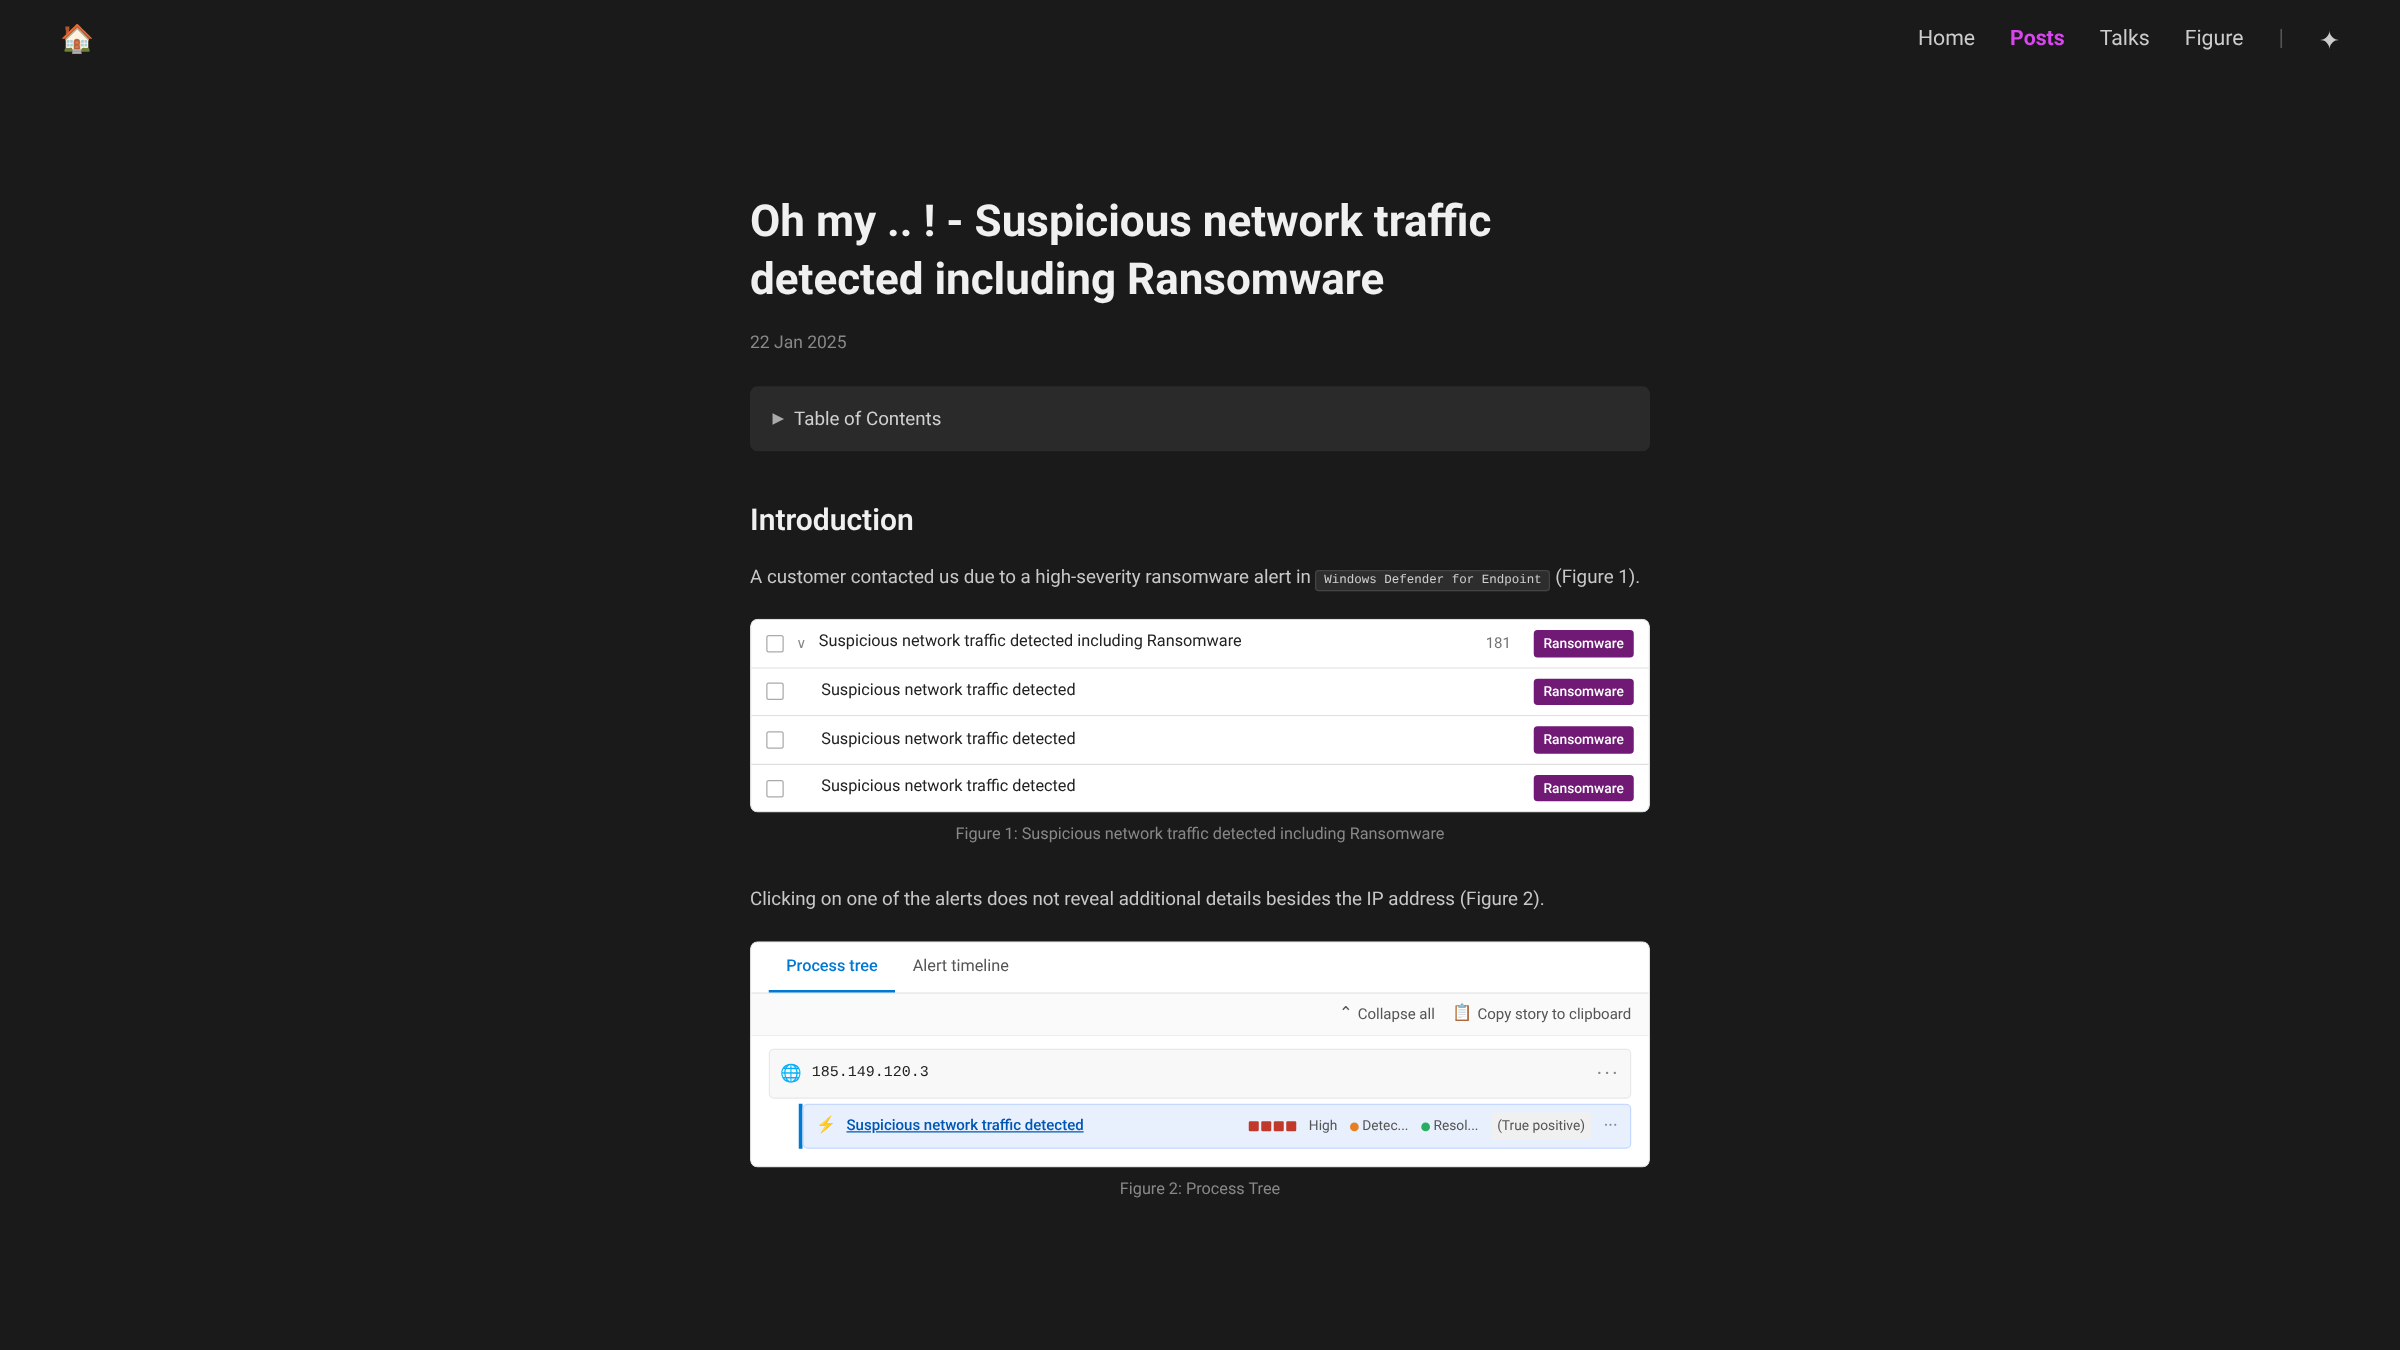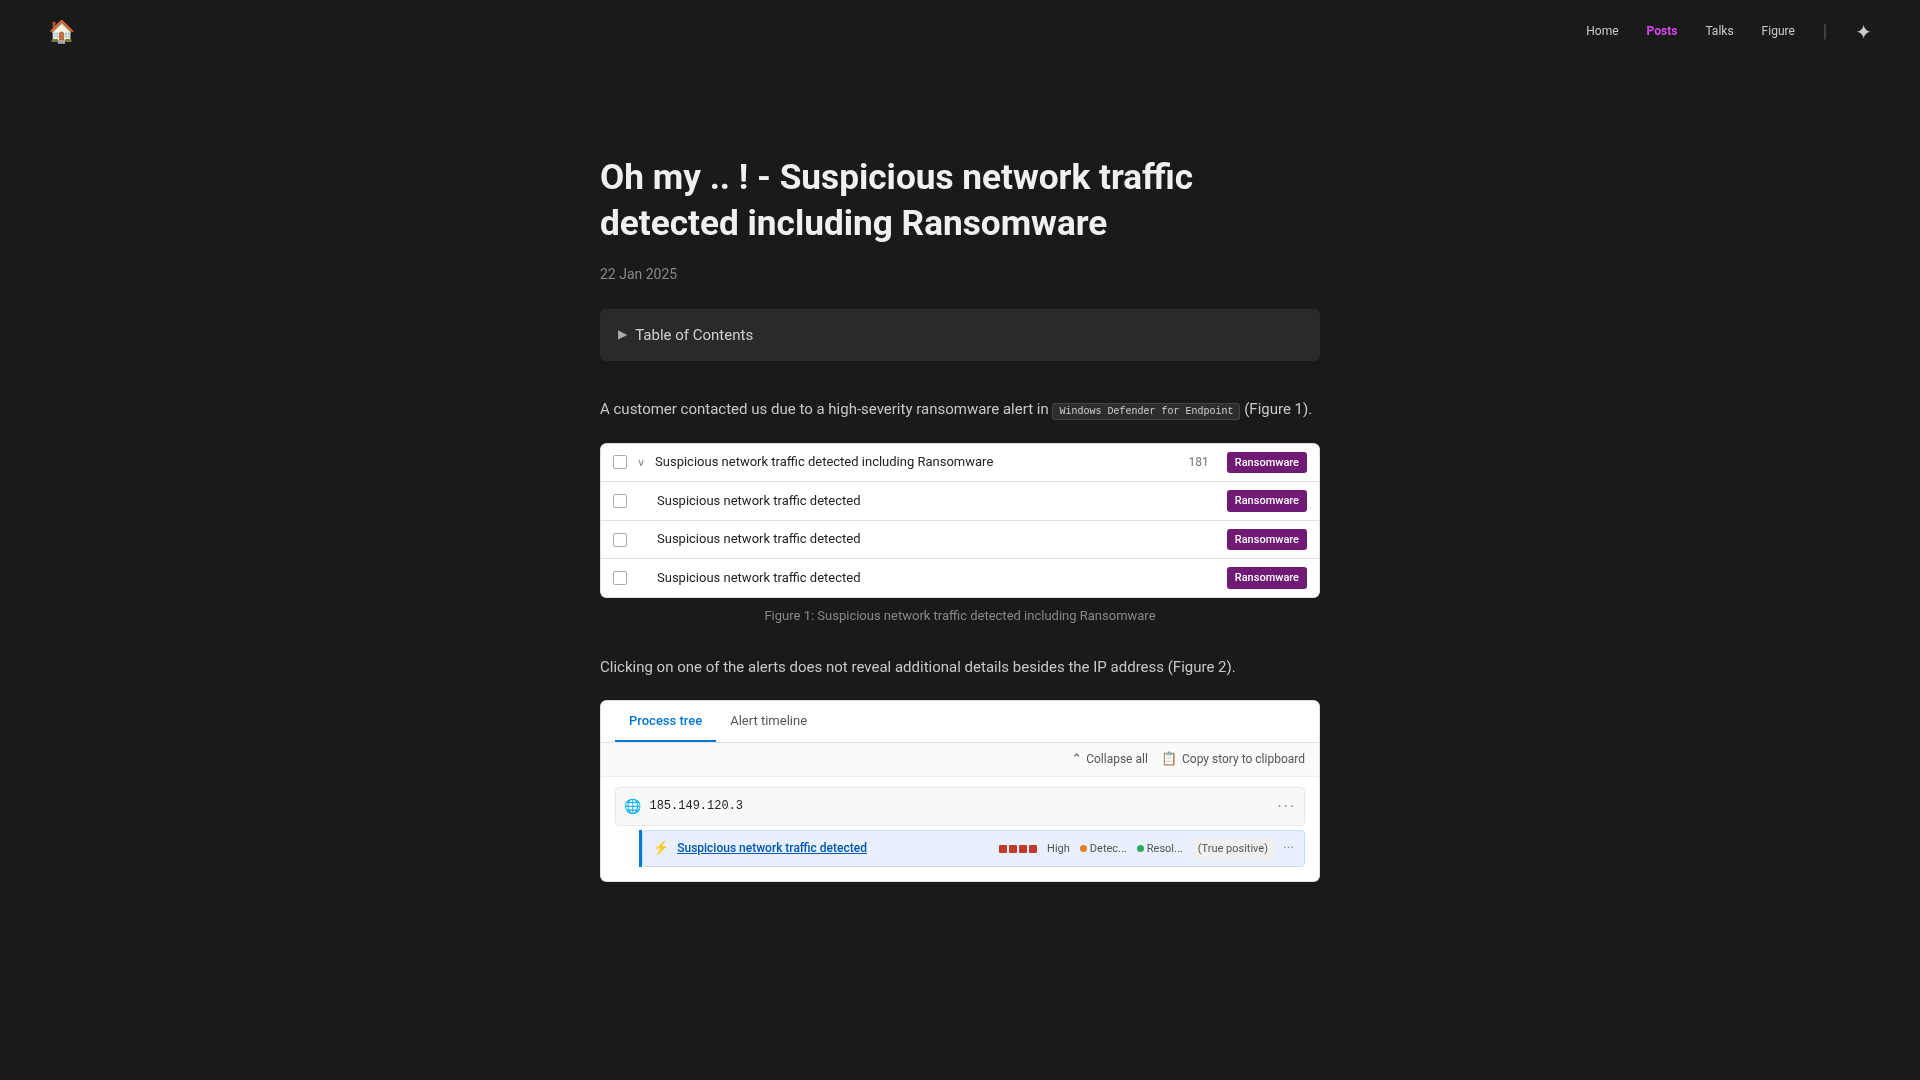--- a/index.html
+++ b/index.html
@@ -27,21 +27,21 @@
       cursor: pointer;
     }
     .nav-links {
       display: flex;
       align-items: center;
       gap: 28px;
     }
     .nav-link {
       color: #ccc;
       text-decoration: none;
-      font-size: 12px;
+      font-size: 17px;
       cursor: pointer;
     }
     .nav-link.active {
       color: #d946ef;
       font-weight: 700;
     }
     .nav-divider {
       color: #555;
       font-size: 18px;
     }
@@ -342,20 +342,21 @@
   <h1 class="post-title">Oh my .. ! - Suspicious network traffic detected including Ransomware</h1>
   <p class="post-date">22 Jan 2025</p>
 
   <div class="toc-container">
     <div class="toc-header">
       <span class="toc-arrow">▶</span>
       <span>Table of Contents</span>
     </div>
   </div>
 
+  <h2 class="section-title">Introduction</h2>
 
   <p class="paragraph">
     <span>A customer contacted us due to a high-severity ransomware alert in</span>
     <code class="code-inline">Windows Defender for Endpoint</code>
     <span> (Figure 1).</span>
   </p>
 
   <div class="figure-container">
     <div class="alert-table">
 
@@ -438,14 +439,15 @@
                 <span>Resol...</span>
               </div>
               <span class="true-positive">(True positive)</span>
               <span class="alert-node-more">···</span>
             </div>
           </div>
         </div>
       </div>
     </div>
   </div>
+  <p class="figure-caption">Figure 2: Process Tree</p>
 
 </main>
 
 </body></html>

